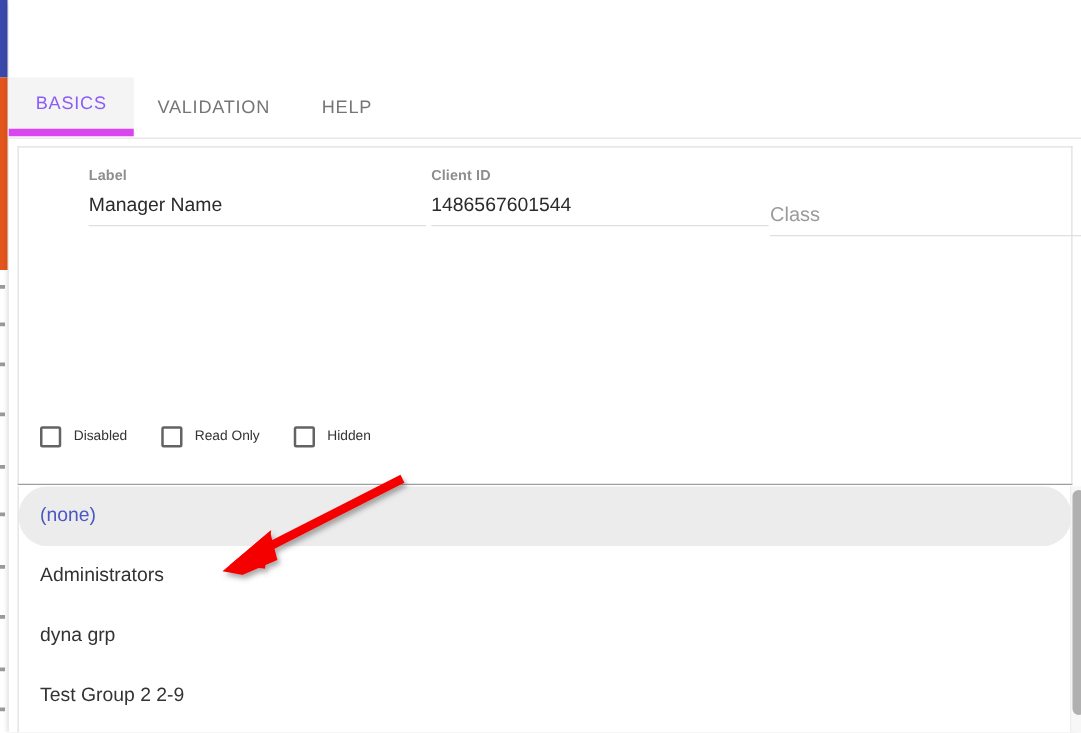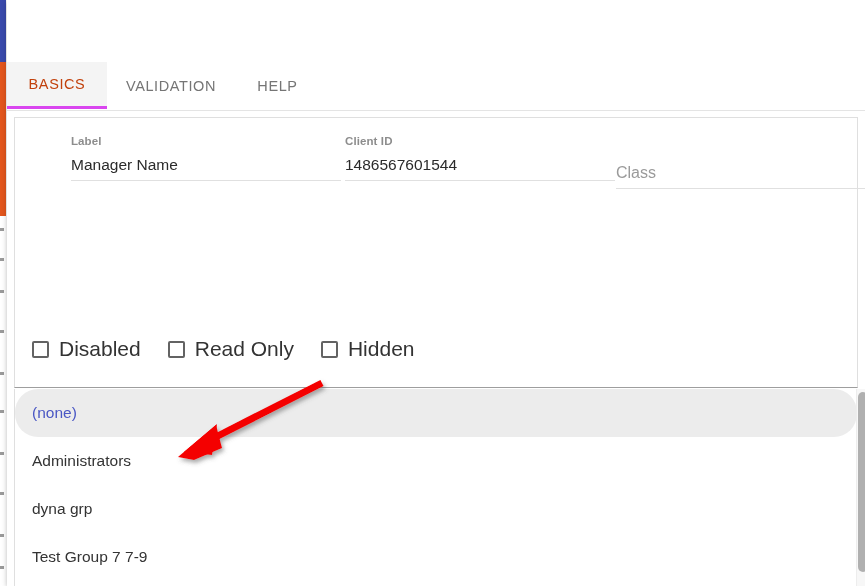--- a/index.html
+++ b/index.html
@@ -118,22 +118,22 @@
     justify-content: center;
     font-size: 14.5px;
     letter-spacing: 0.6px;
     color: #757575;
     cursor: pointer;
     background: transparent;
     box-sizing: border-box;
   }
   .tab.active {
     background: #f4f4f4;
-    color: #c2410c;
-    border-bottom: 3px solid #d946ef;
+    color: #8b5cf6;
+    border-bottom: 6px solid #d946ef;
   }
   #tab0 { left: 0;   width: 100px; }
   #tab1 { left: 100px; width: 128px; }
   #tab2 { left: 228px; width: 85px; }
 
   
   .formpanel {
     position: absolute;
     left: 7px;
     top: 117px;
@@ -204,21 +204,21 @@
   }
   .checkbox {
     width: 17px;
     height: 17px;
     border: 2px solid #636363;
     border-radius: 2px;
     box-sizing: border-box;
     background: #ffffff;
   }
   .checklabel {
-    font-size: 21px;
+    font-size: 11px;
     color: #333333;
     margin-left: 10px;
     line-height: 18px;
   }
 
   
   .listarea {
     position: absolute;
     left: 7px;
     top: 389px;
@@ -340,21 +340,21 @@
           <span class="checklabel">Hidden</span>
         </div>
       </div>
 
     </div>
 
     <div class="listarea">
       <div class="list-row selected">(none)</div>
       <div class="list-row">Administrators</div>
       <div class="list-row">dyna grp</div>
-      <div class="list-row">Test Group 7 7-9</div>
+      <div class="list-row">Test Group 2 2-9</div>
     </div>
 
     <div class="scrollbar-track"></div>
     <div class="scrollbar-thumb"></div>
 
   </div>
 
   <svg class="arrow-overlay" viewBox="0 0 865 586">
     <defs>
       <filter id="arrowshadow" x="-30%" y="-30%" width="180%" height="180%">

